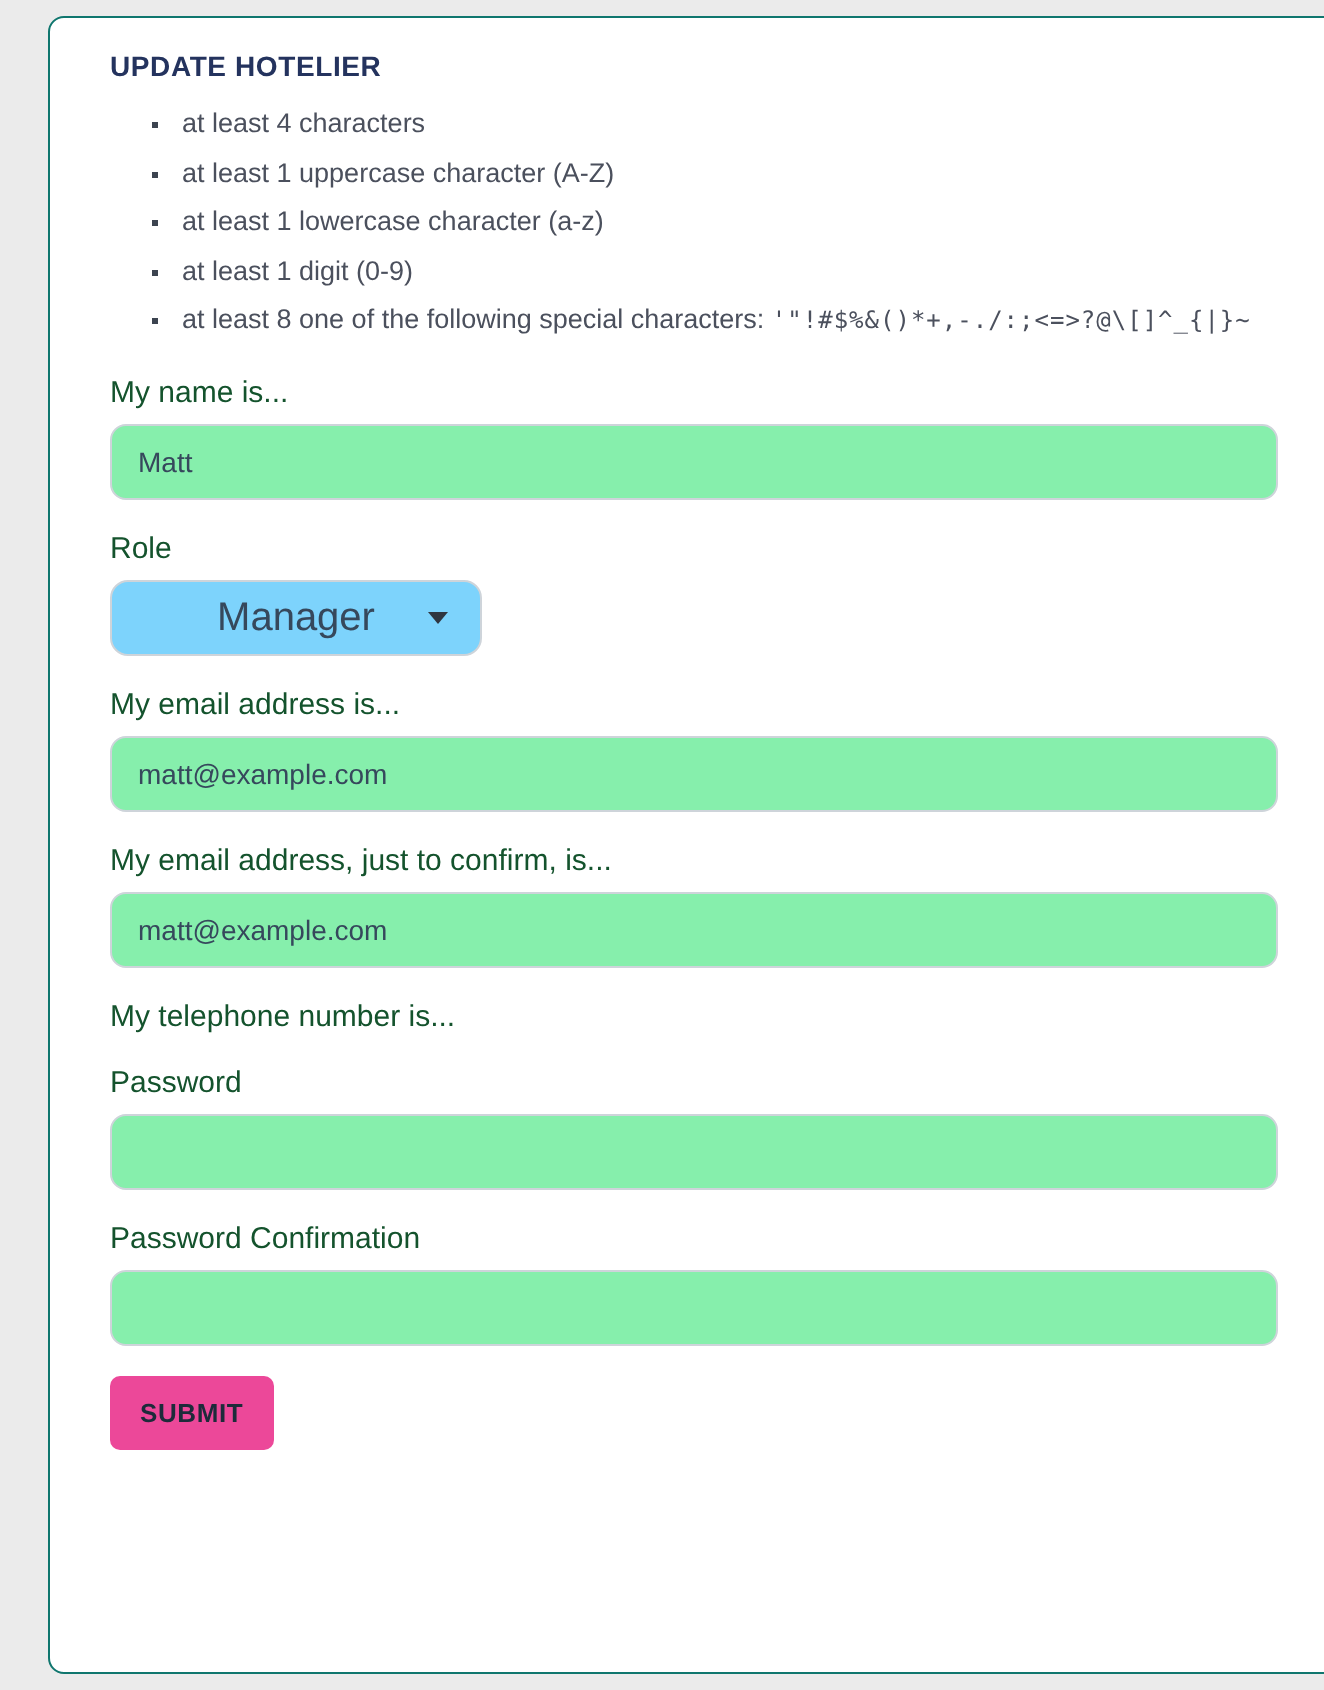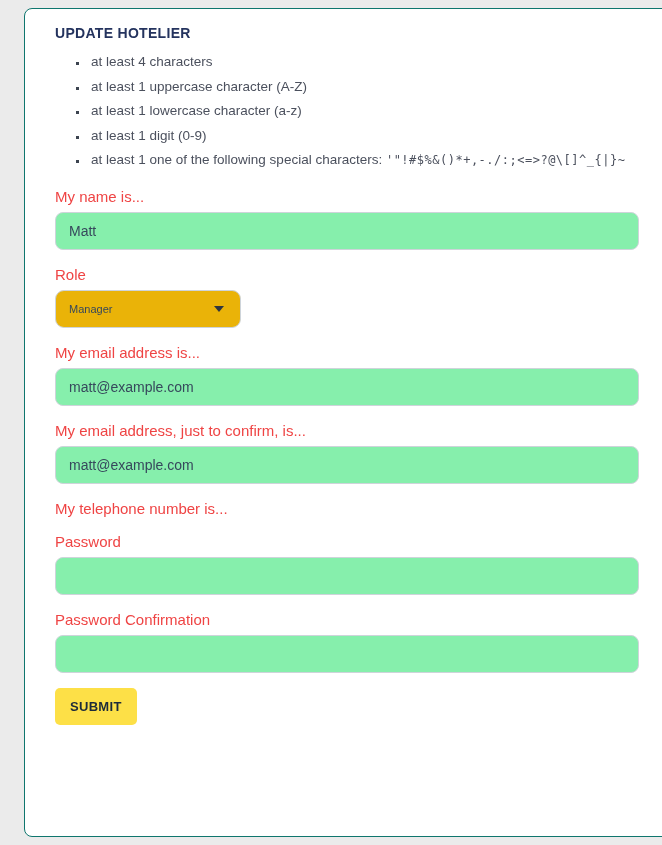--- a/index.html
+++ b/index.html
@@ -46,21 +46,21 @@
     font-family: "DejaVu Sans Mono", monospace;
     font-size: 12px;
     color: #4b505d;
     letter-spacing: 0.5px;
   }
   .form-group { margin-top: 16px; }
   .form-group.first { margin-top: 21px; }
   .field-label {
     display: block;
     font-size: 15px;
-    color: #ef4444;
+    color: #14532d;
     margin-bottom: 7px;
   }
   .text-input {
     display: block;
     width: 100%;
     height: 38px;
     border: 1px solid #ced4da;
     border-radius: 8px;
     padding: 0 13px;
     font-family: "Liberation Sans", sans-serif;
@@ -72,38 +72,39 @@
   .select-wrap { position: relative; width: 186px; }
   .role-select {
     appearance: none;
     -webkit-appearance: none;
     width: 100%;
     height: 38px;
     border: 1px solid #ced4da;
     border-radius: 9px;
     padding: 0 13px;
     font-family: "Liberation Sans", sans-serif;
-    font-size: 11px;
+    font-size: 20px;
     color: #36485c;
-    background: #eab308;
+    background: #7dd3fc;
     outline: none;
+    text-align: center;
   }
   .chevron-down {
     position: absolute;
     right: 17px; top: 16px;
     width: 0; height: 0;
     border-left: 5px solid transparent;
     border-right: 5px solid transparent;
     border-top: 6px solid #2f3640;
     pointer-events: none;
   }
   .submit-btn {
     margin-top: 15px;
     display: inline-block;
-    background: #fde047;
+    background: #ec4899;
     color: #1d2b3a;
     border: none;
     border-radius: 5px;
     padding: 11px 15px;
     font-family: "Liberation Sans", sans-serif;
     font-size: 13px;
     font-weight: 700;
     letter-spacing: 0.3px;
     cursor: pointer;
   }
@@ -123,21 +124,21 @@
     <li>
       <span>at least 1 uppercase character (A-Z)</span>
     </li>
     <li>
       <span>at least 1 lowercase character (a-z)</span>
     </li>
     <li>
       <span>at least 1 digit (0-9)</span>
     </li>
     <li>
-      <span>at least 1 one of the following special characters: </span><span class="special-chars">'"!#$%&amp;()*+,-./:;&lt;=&gt;?@\[]^_{|}~</span>
+      <span>at least 8 one of the following special characters: </span><span class="special-chars">'"!#$%&amp;()*+,-./:;&lt;=&gt;?@\[]^_{|}~</span>
     </li>
   </ul>
 
   <div class="form-group first">
     <label class="field-label">My name is...</label>
     <input class="text-input" type="text" value="Matt" style="">
   </div>
 
   <div class="form-group">
     <label class="field-label">Role</label>

